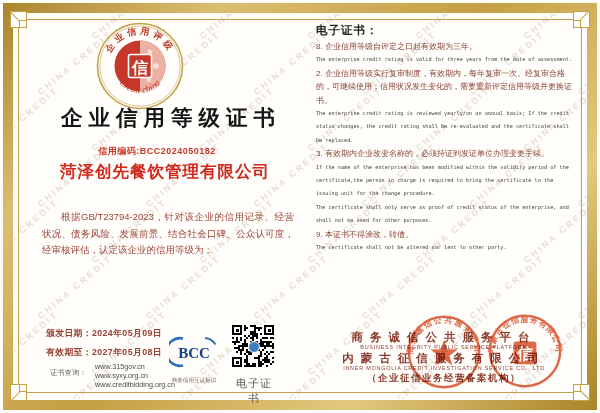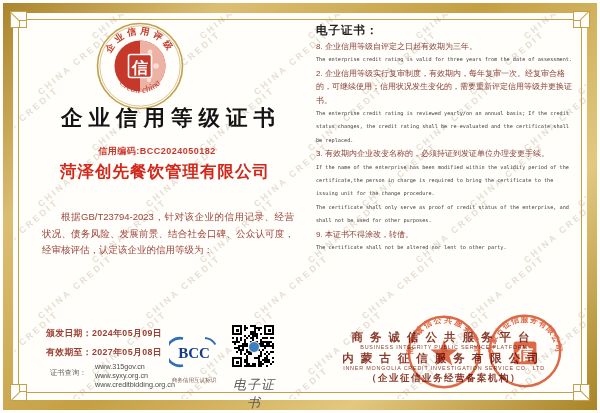--- a/index.html
+++ b/index.html
@@ -40,21 +40,21 @@
      color:#cd372a;letter-spacing:0.8px;}
   .statement{left:42px;top:209px;width:252px;font-size:9.5px;line-height:16.5px;
      color:#9c4438;text-align:justify;text-indent:2em;font-weight:500;}
   .grade{left:22px;top:256px;width:286px;text-align:center;font-size:39px;font-weight:bold;
      color:#c52220;letter-spacing:27px;padding-left:27px;
      font-family:"Liberation Serif","DejaVu Serif",serif;}
   .date-line{left:46px;font-size:8.8px;color:#9b4034;font-weight:600;letter-spacing:0.4px;}
   .query-label{left:50px;top:368px;font-size:7.3px;color:#6b6b6b;}
   .urls{left:95px;top:363px;font-size:7.2px;line-height:8.8px;color:#4a4a4a;}
   .bcc-caption{left:162px;top:377px;width:64px;text-align:center;font-size:5.6px;color:#7c5a50;}
-  .qr-caption{left:232px;top:376px;width:44px;text-align:center;font-size:13px;color:#5a5a5a;letter-spacing:1px;font-style:italic;}
+  .qr-caption{left:232px;top:376px;width:44px;text-align:center;font-size:11px;color:#5a5a5a;letter-spacing:1px;}
   
   .qr{left:232px;top:325px;width:42px;height:42px;background:#fff;}
   .qr i{position:absolute;width:2px;height:2px;background:#000;}
   .fp{position:absolute;width:10px;height:10px;border:2px solid #000;background:#fff;box-sizing:border-box;}
   .fp::after{content:"";position:absolute;inset:1.5px;background:#000;}
   .fp.tl{left:0;top:0}.fp.tr{right:0;top:0}.fp.bl{left:0;bottom:0}
   .qr-dot{position:absolute;left:16px;top:16px;width:10px;height:10px;border-radius:50%;
      background:#3e7fc1;border:1.5px solid #fff;}
   
   .notes-heading{left:316px;top:23px;font-size:11.5px;font-weight:bold;color:#1f1f1f;letter-spacing:1px;}

